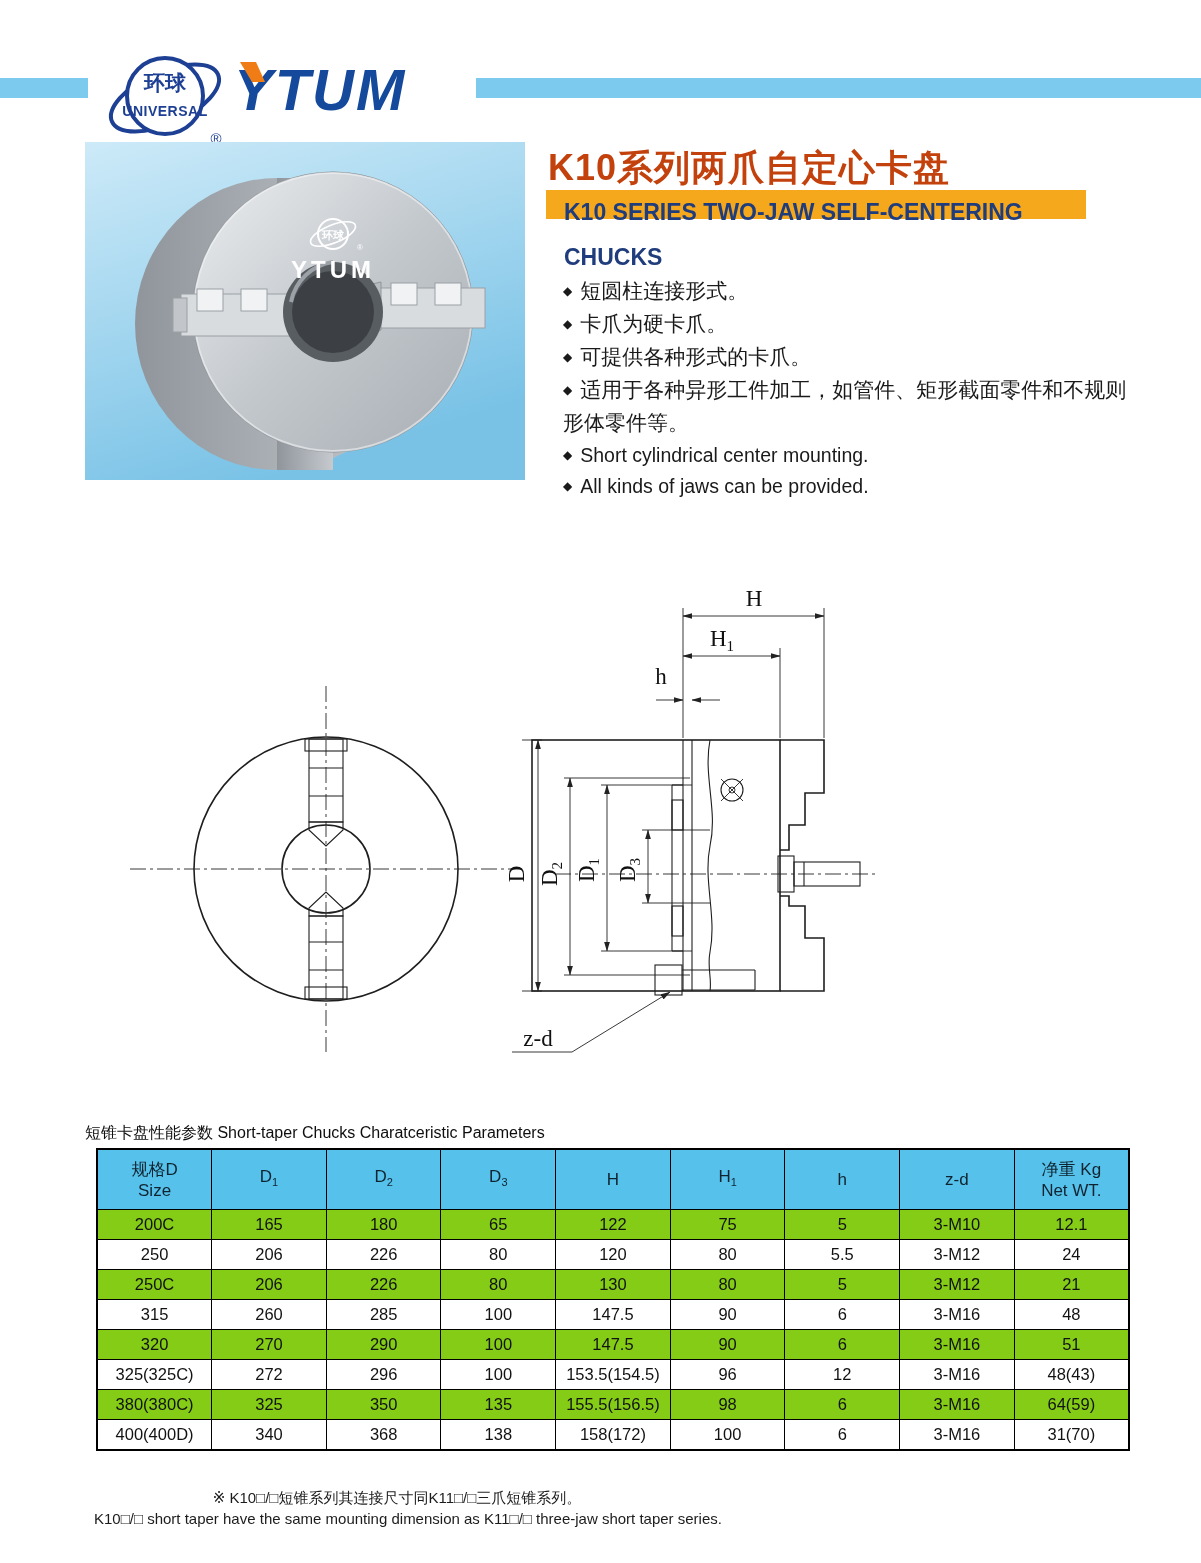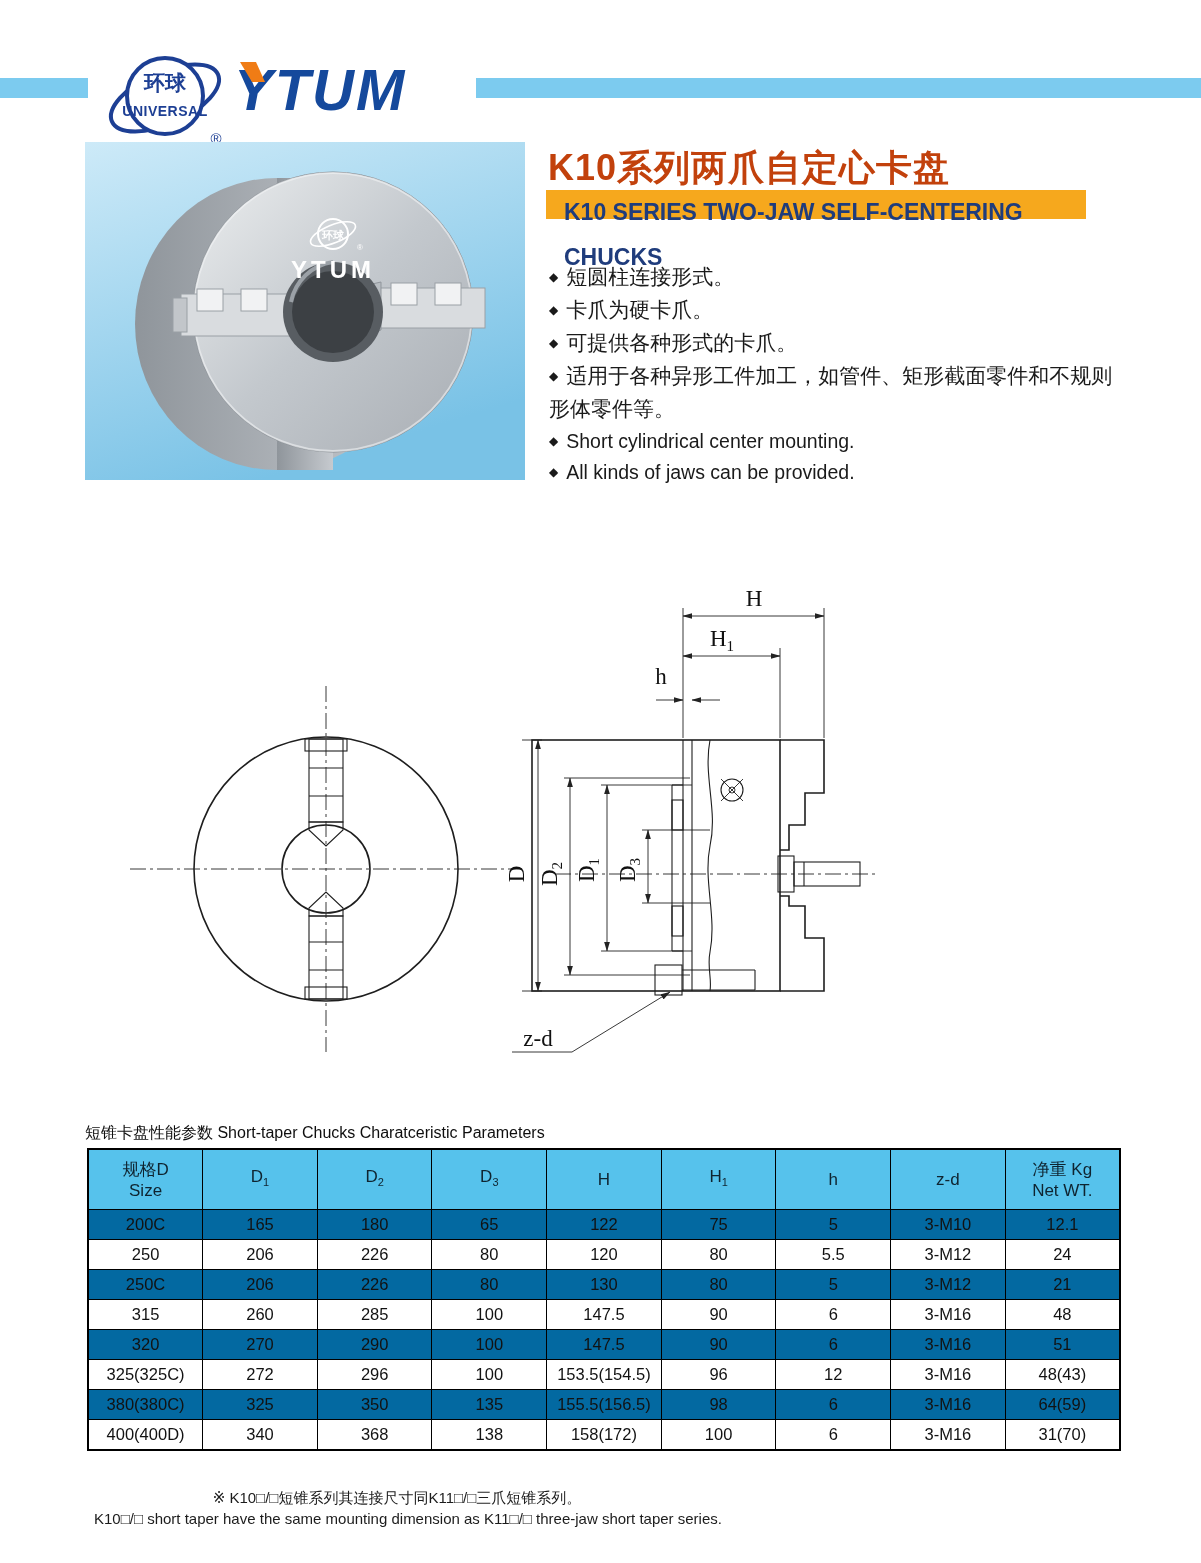--- a/index.html
+++ b/index.html
@@ -11,42 +11,42 @@
   .bar.right{left:476px;top:78px;width:725px;}
   .logo-svg{position:absolute;left:103px;top:38px;}
   .wordmark{position:absolute;left:232px;top:50px;}
   
   .photo{position:absolute;left:85px;top:142px;width:440px;height:338px;}
   
   .title-zh{position:absolute;left:548px;top:144px;width:560px;font-size:36px;font-weight:800;
             color:#c2410c;letter-spacing:1px;}
   .banner{position:absolute;left:546px;top:190px;width:540px;height:29px;background:#f6a81d;
           color:#1f3c7c;font-size:23px;font-weight:700;line-height:45px;padding-left:18px;box-sizing:border-box;}
-  ul.feat{position:absolute;margin:4px;padding:0;list-style:none;width:582px;left:545px;}
+  ul.feat{position:absolute;margin:18px;padding:0;list-style:none;width:582px;left:545px;}
   ul.feat-zh{top:258px;font-size:21px;line-height:30px;}
   ul.feat-en{top:424px;font-size:19.5px;line-height:27.5px;}
   ul.feat li::before{content:"◆";font-size:12px;margin-right:8px;position:relative;top:-3px;}
   
   .diagram{position:absolute;left:60px;top:578px;}
   .diagram .thick{stroke:#1e1e1e;stroke-width:1.6;fill:none;}
   .diagram .mid{stroke:#1e1e1e;stroke-width:1.1;fill:none;}
   .diagram .thin{stroke:#222;stroke-width:0.9;fill:none;}
   .diagram .cl{stroke:#222;stroke-width:0.9;fill:none;stroke-dasharray:16 4 3 4;}
   .diagram text{font-family:"Liberation Serif","DejaVu Serif",serif;fill:#111;}
   .dimlab{font-size:23px;}
   .dimsub{font-size:15px;}
   
   .tbl-caption{position:absolute;left:85px;top:1108px;font-size:16px;color:#0e0e0e;margin-top:15px;}
-  table.spec{position:absolute;left:87px;top:1148px;width:1034px;border-collapse:collapse;
+  table.spec{position:absolute;left:96px;top:1148px;width:1034px;border-collapse:collapse;
              table-layout:fixed;text-align:center;}
   table.spec th,table.spec td{border:1.6px solid #000;}
   table.spec{border:2.5px solid #000;}
   table.spec th{background:#56c2ec;height:57px;font-size:17px;font-weight:400;color:#0f2430;line-height:21px;}
   table.spec td{height:29px;font-size:16.5px;color:#121212;padding:0;}
-  table.spec tr.alt td{background:#0369a1;}
+  table.spec tr.alt td{background:#84cc16;}
   table.spec sub{font-size:11px;}
   
   .footnote{position:absolute;left:72px;top:1487px;font-size:15px;line-height:21px;color:#1c1c1c;text-align:center;}
   .footnote .l2{padding-left:22px;}
 </style>
 </head>
 <body>
 
 <div class="page">
 

